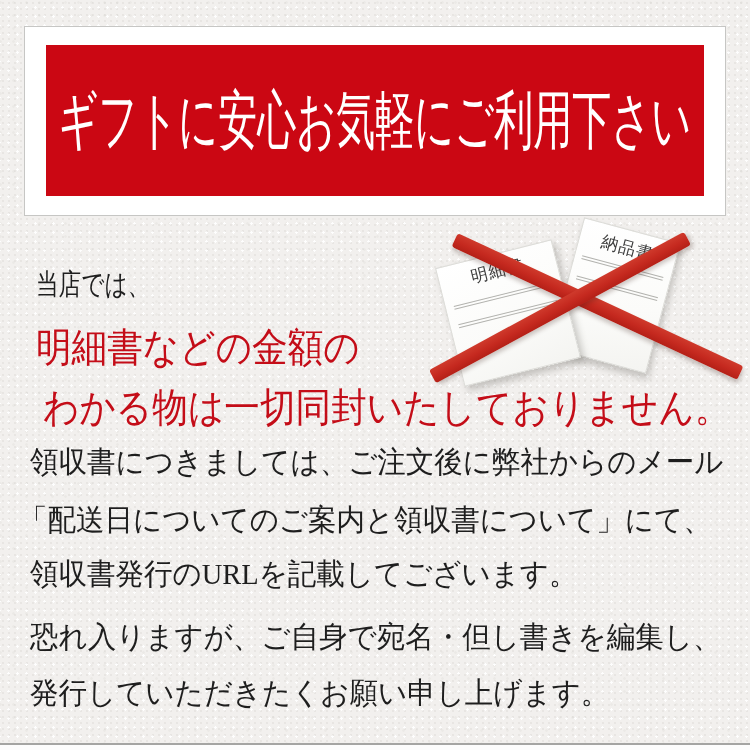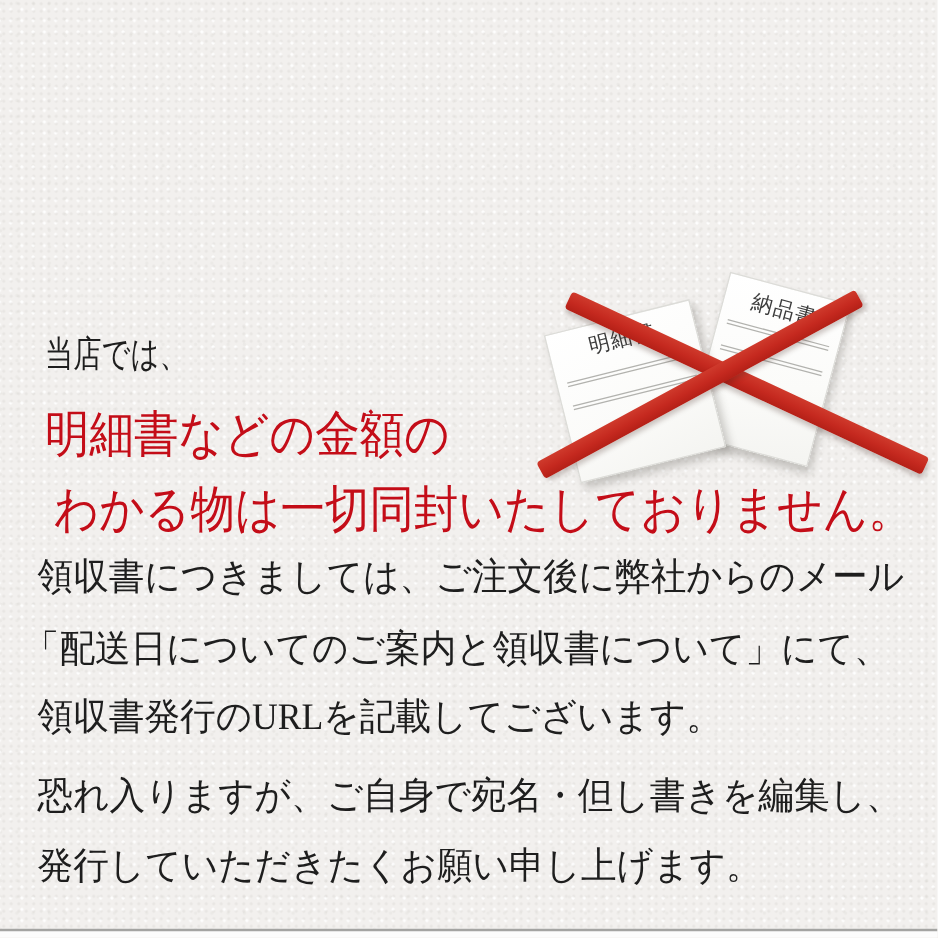--- a/index.html
+++ b/index.html
@@ -84,20 +84,25 @@
   .bottom-rule{
     position:absolute;left:0;top:743px;width:750px;height:7px;
     background:#fcfcfc;border-top:2px solid #a4a4a2;box-sizing:border-box;z-index:5;
   }
 </style>
 </head>
 <body>
 
 <div class="stage">
 
+  <div class="banner-frame">
+    <div class="banner-red">
+      <span class="banner-text">ギフトに安心お気軽にご利用下さい</span>
+    </div>
+  </div>
 
   <div class="illustration">
     <div class="paper paper-right">
       <span class="paper-title">納品書</span>
       <span class="rule rule-1"></span>
       <span class="rule rule-2"></span>
     </div>
     <div class="paper paper-left">
       <span class="paper-title">明細書</span>
       <span class="rule rule-1"></span>

